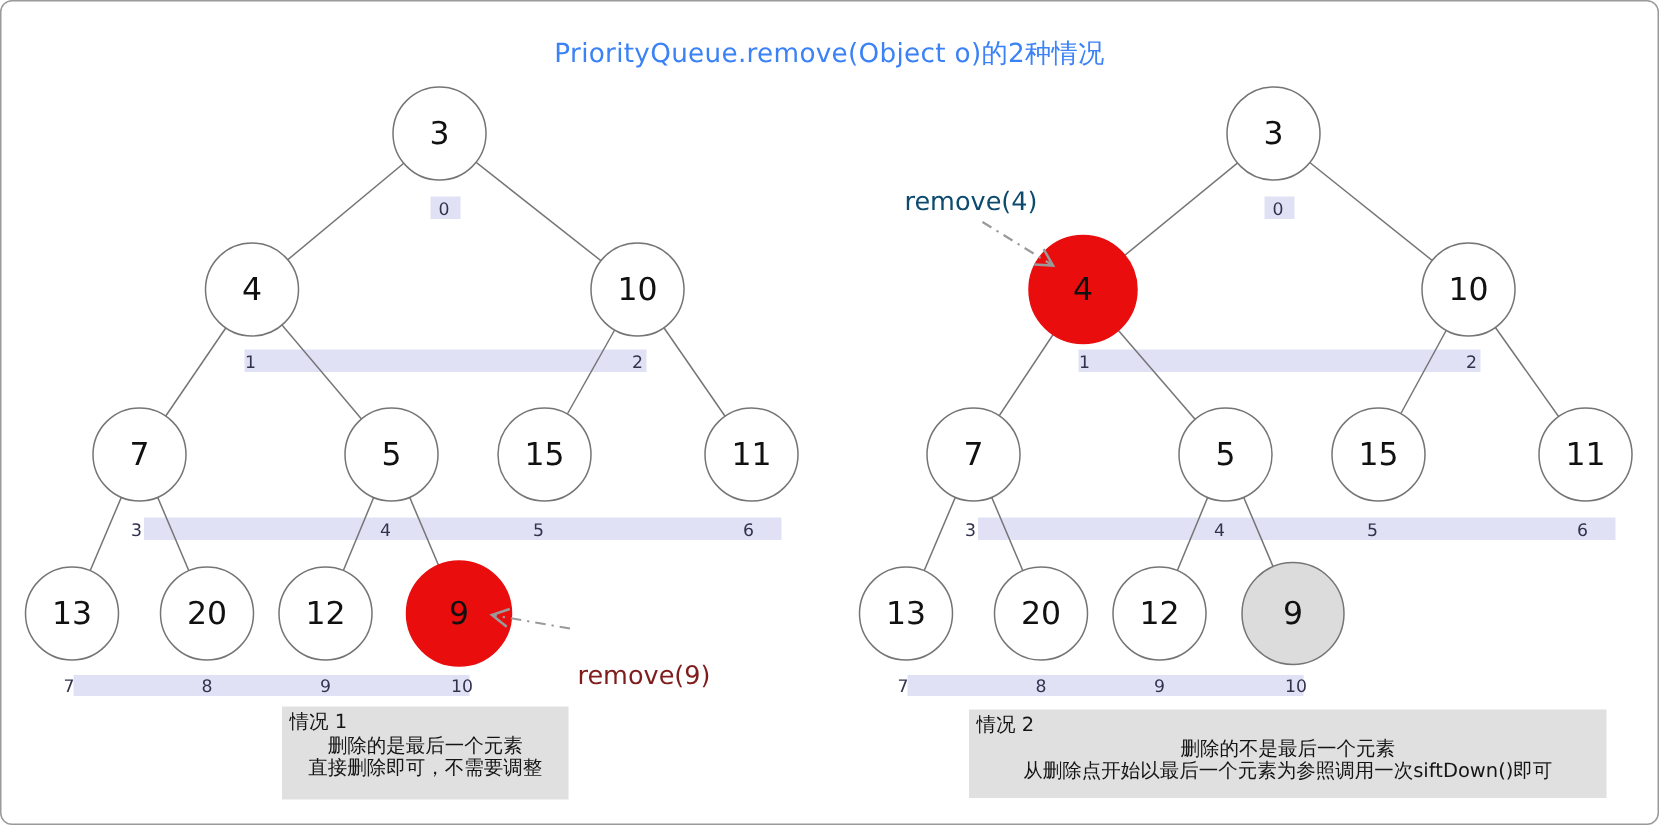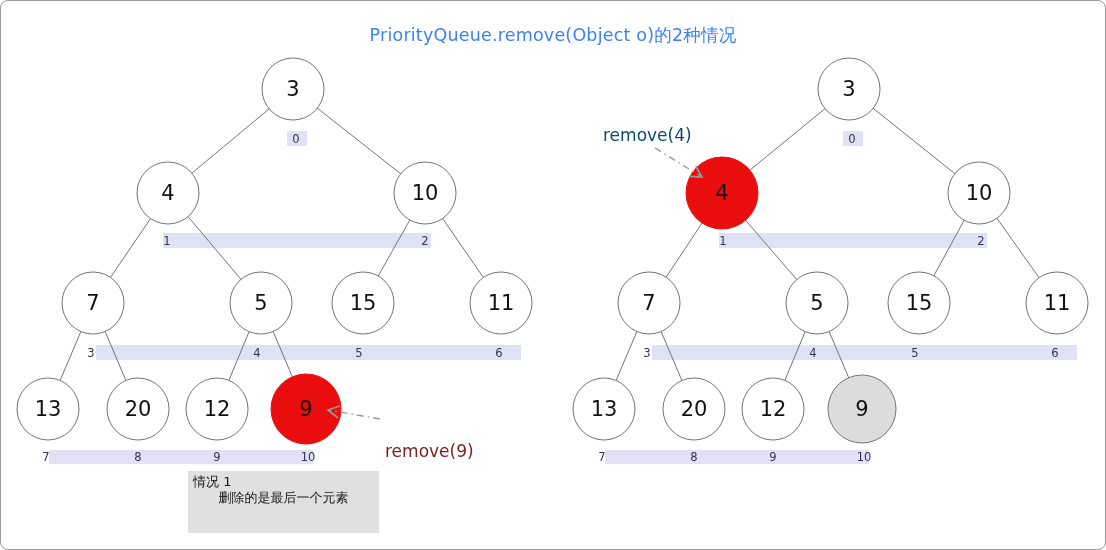--- a/index.html
+++ b/index.html
@@ -130,16 +130,22 @@
         </g>
       </g>
   </svg>
 
   <div class="remove-label" style="left: 384px; top: 412px; color: #7f1d1d; margin-top: 28px;">remove(9)</div>
   <div class="remove-label" style="left: 602px; top: 124px; color: #0c4a6e;">remove(4)</div>
 
   <div class="caption-box" id="cap0" style="left: 187px; top: 470px; width: 191px; min-height: 62px; background: rgb(224, 224, 224);">
     <div class="cap-title">情况 1</div>
     <div class="cap-line">删除的是最后一个元素</div>
+    <div class="cap-line">直接删除即可，不需要调整</div>
   </div>
 
+  <div class="caption-box" id="cap1" style="left: 645px; top: 472px; width: 425px; min-height: 59px; background: rgb(224, 224, 224);">
+    <div class="cap-title">情况 2</div>
+    <div class="cap-line">删除的不是最后一个元素</div>
+    <div class="cap-line">从删除点开始以最后一个元素为参照调用一次siftDown()即可</div>
+  </div>
 
 </div>
 
 </body></html>

